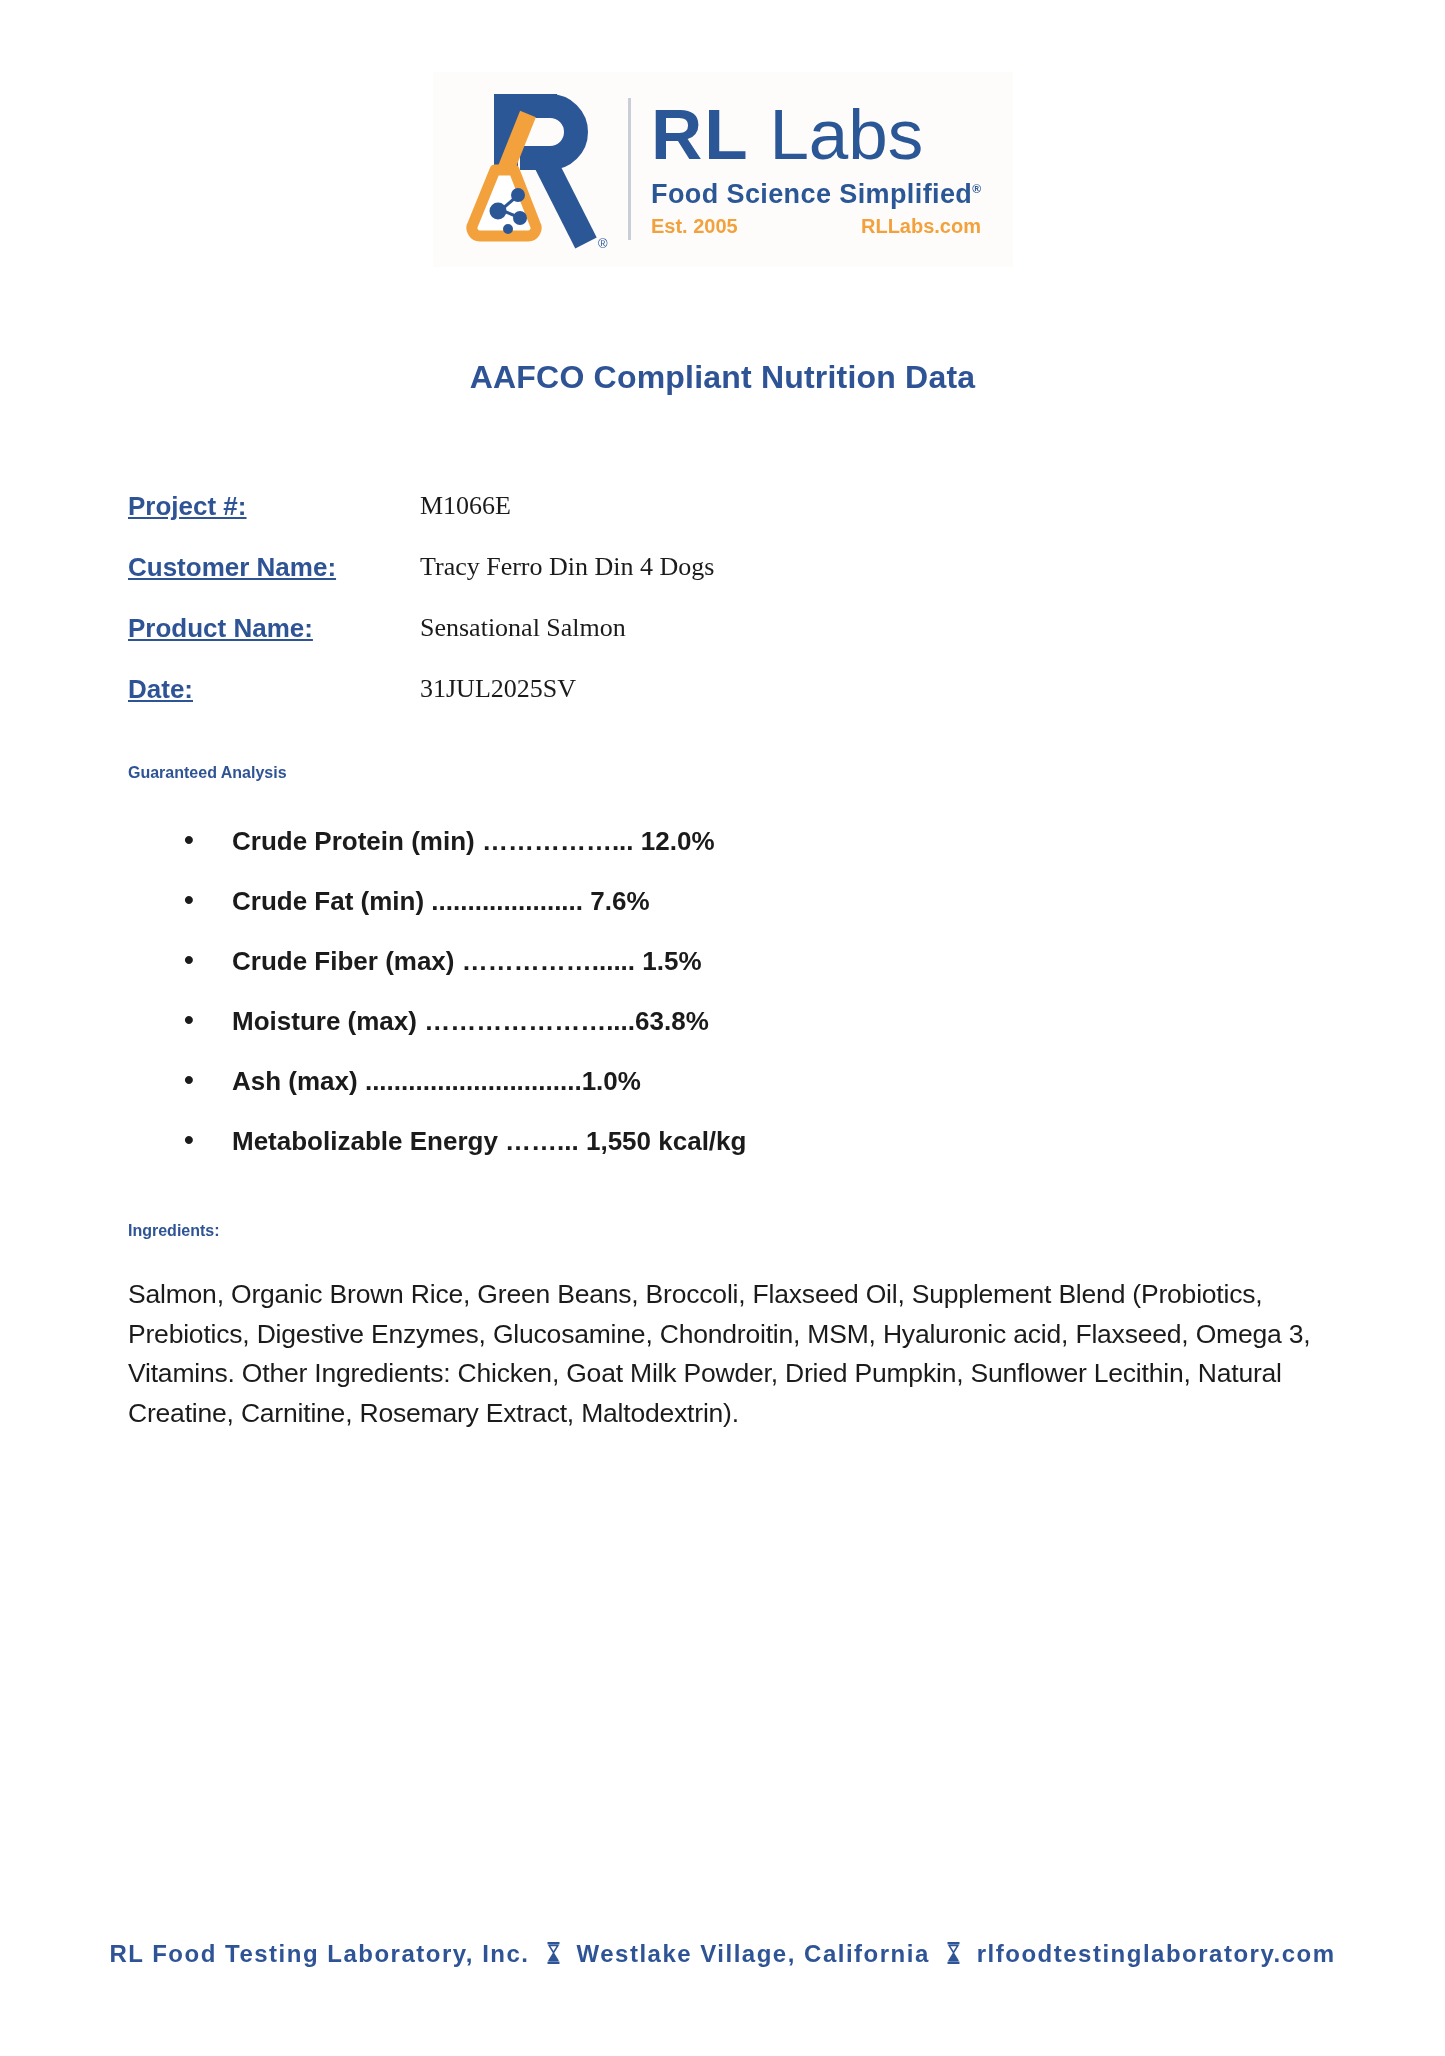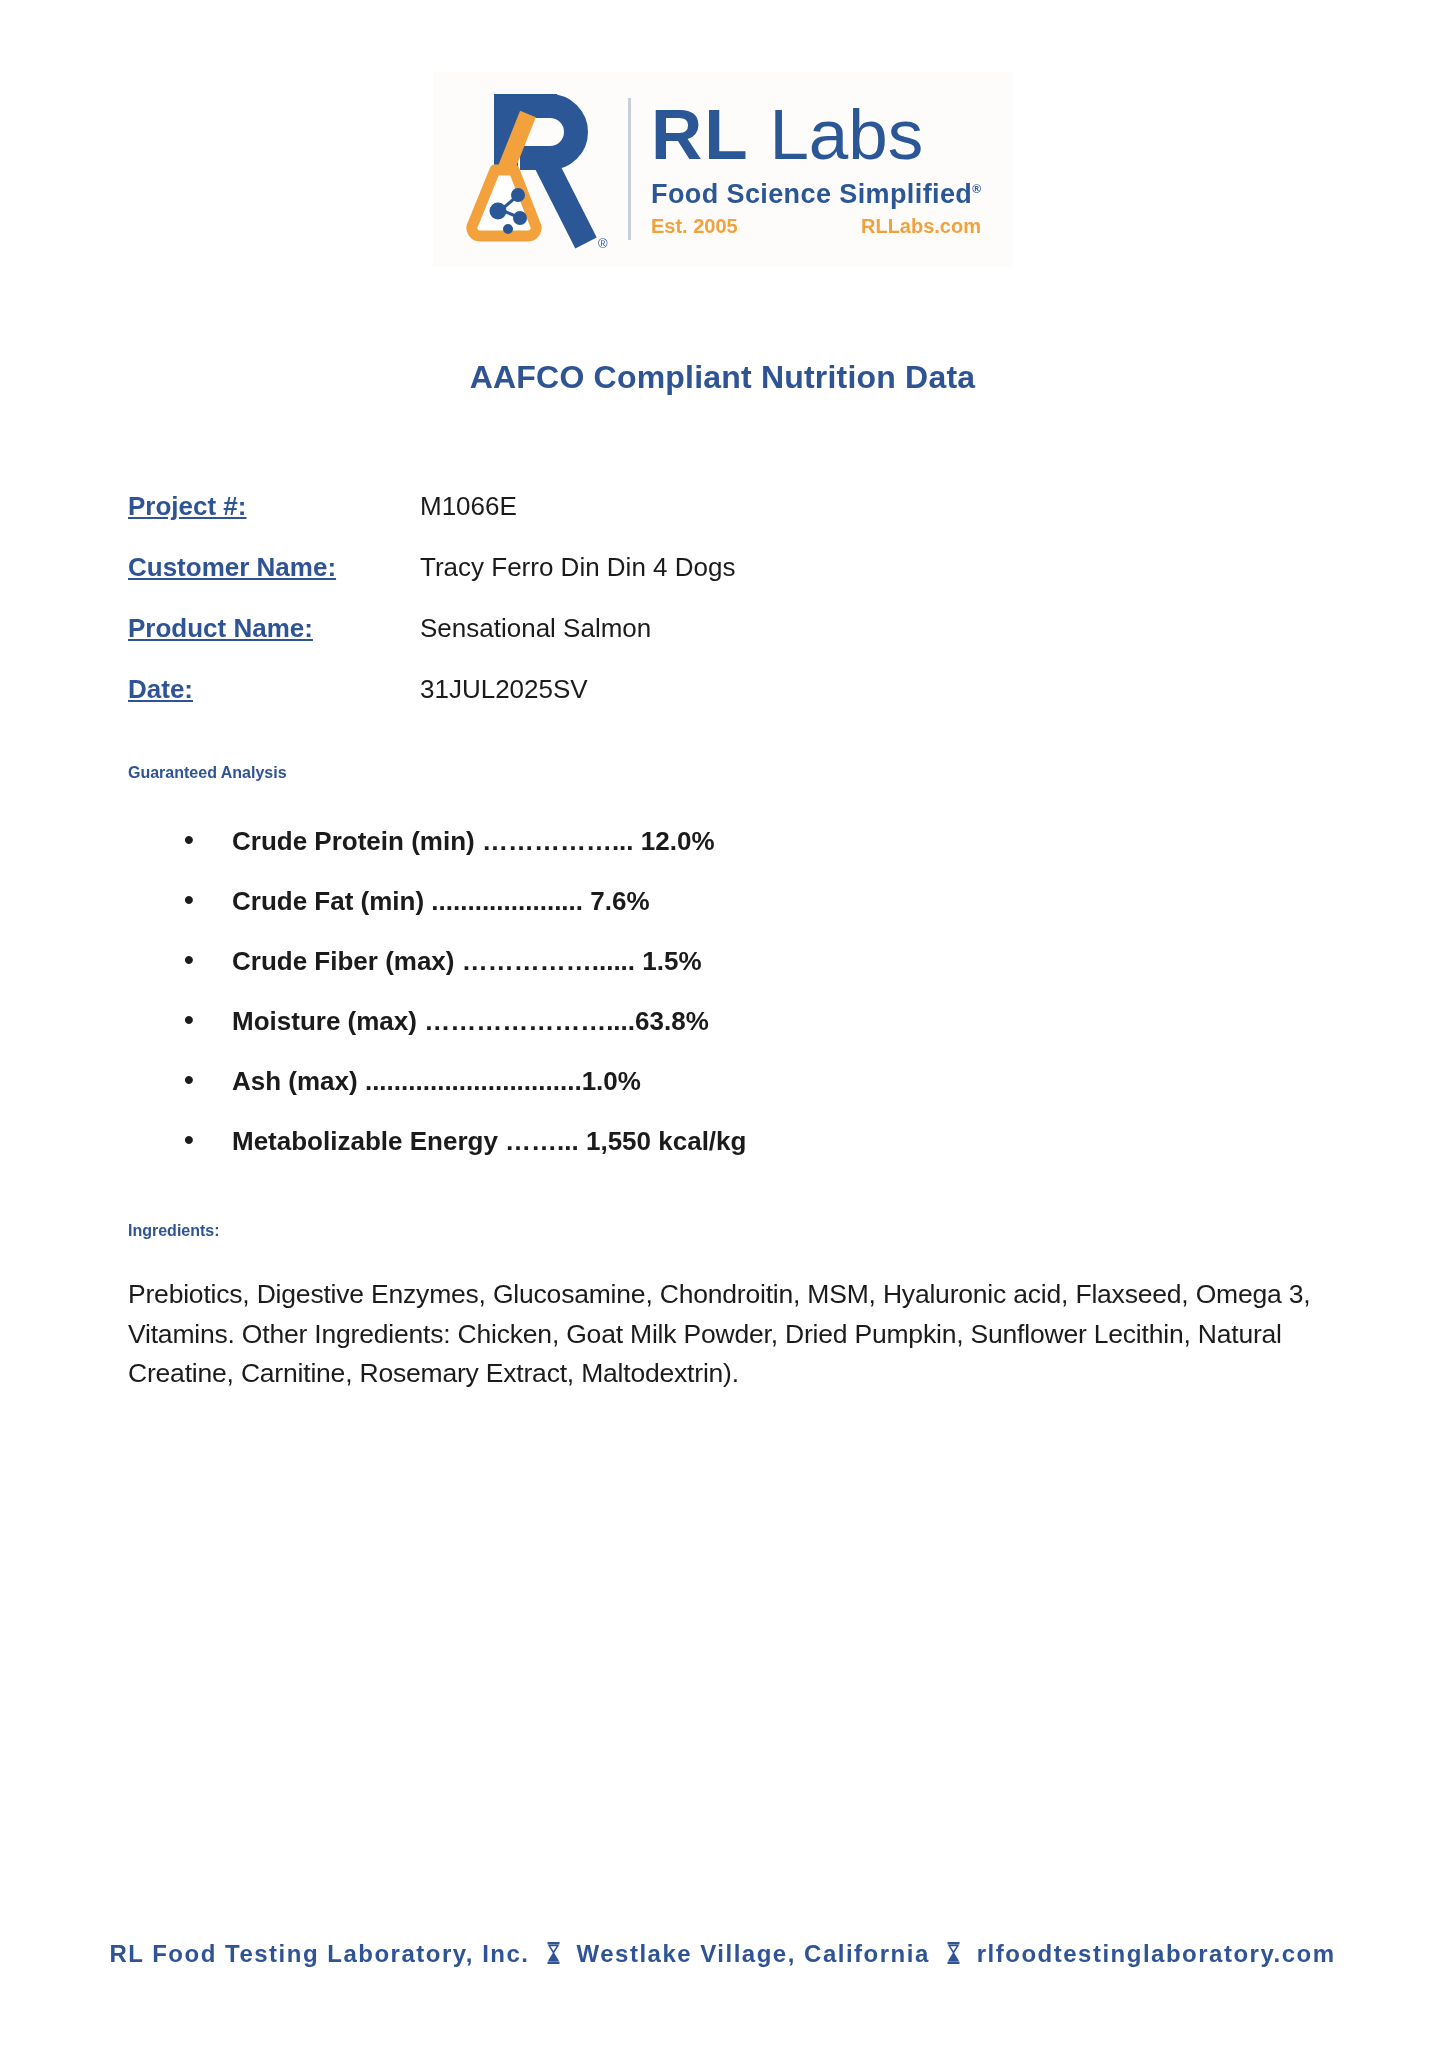--- a/index.html
+++ b/index.html
@@ -39,21 +39,21 @@
     text-align:center;
     font-size:32px; font-weight:bold;
     color:#2f5496;
     letter-spacing:0.2px;
   }
 
   
   .info-section { margin-top:96px; }
   .info-row { display:flex; margin-bottom:33px; line-height:28px; }
   .info-label { width:292px; font-weight:bold; color:#2f5496; font-size:26px; flex:0 0 auto;text-decoration:underline; }
-  .info-value { font-size:26px; color:#1b1b1b; }
+  .info-value { font-size:26px; color:#1b1b1b;font-family:Liberation Serif, serif; }
 
   
   .ga-section { margin-top:56px; }
   .section-heading { font-size:16px; font-weight:bold; color:#2f5496; line-height:28px; }
   .ga-list { list-style:none; margin-top:40px; }
   .ga-item {
     position:relative;
     padding-left:104px;
     font-size:26px; font-weight:bold; color:#1b1b1b;
     line-height:28px;
@@ -157,20 +157,21 @@
         <li class="ga-item"><span>Crude Fiber (max)</span><span> ……………...... </span><span>1.5%</span></li>
         <li class="ga-item"><span>Moisture (max)</span><span> …………………....</span><span>63.8%</span></li>
         <li class="ga-item"><span>Ash (max)</span><span> ..............................</span><span>1.0%</span></li>
         <li class="ga-item"><span>Metabolizable Energy</span><span> ……... </span><span>1,550 kcal/kg</span></li>
       </ul>
     </div>
 
     <div class="ing-section">
       <div class="section-heading">Ingredients:</div>
       <div class="ing-paragraph">
+        <div class="ing-line">Salmon, Organic Brown Rice, Green Beans, Broccoli, Flaxseed Oil, Supplement Blend (Probiotics,</div>
         <div class="ing-line">Prebiotics, Digestive Enzymes, Glucosamine, Chondroitin, MSM, Hyaluronic acid, Flaxseed, Omega 3,</div>
         <div class="ing-line">Vitamins. Other Ingredients: Chicken, Goat Milk Powder, Dried Pumpkin, Sunflower Lecithin, Natural</div>
         <div class="ing-line">Creatine, Carnitine, Rosemary Extract, Maltodextrin).</div>
       </div>
     </div>
   </div>
 
   <div class="footer">
     <span>RL Food Testing Laboratory, Inc.</span><span class="sep-icon"><svg width="15" height="22" viewBox="0 0 15 22">
           <g fill="#2f5496">

